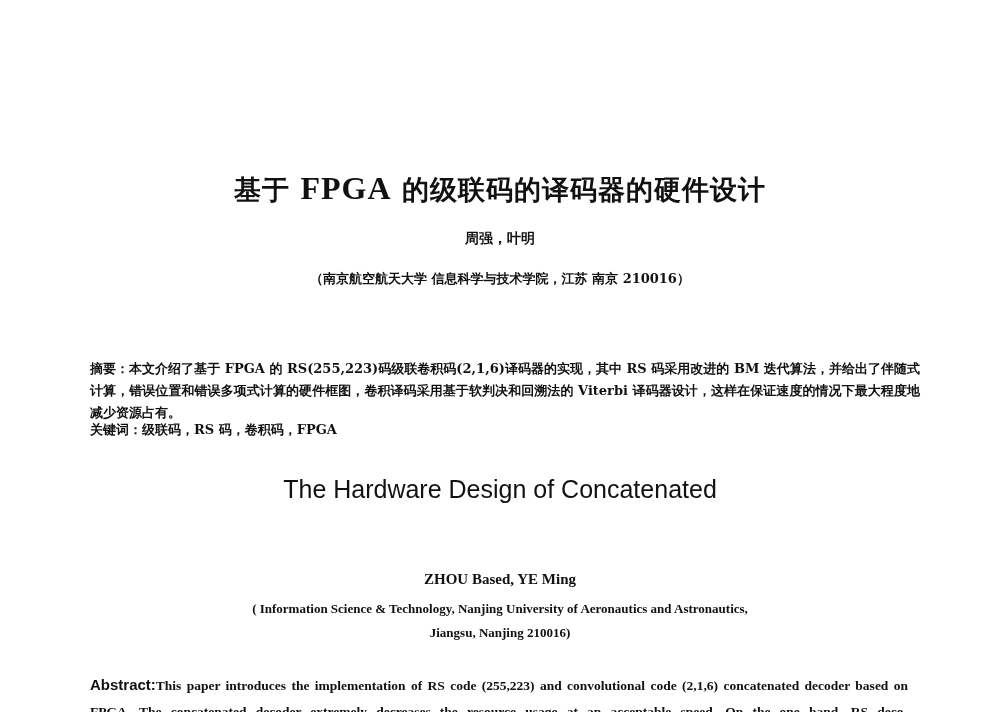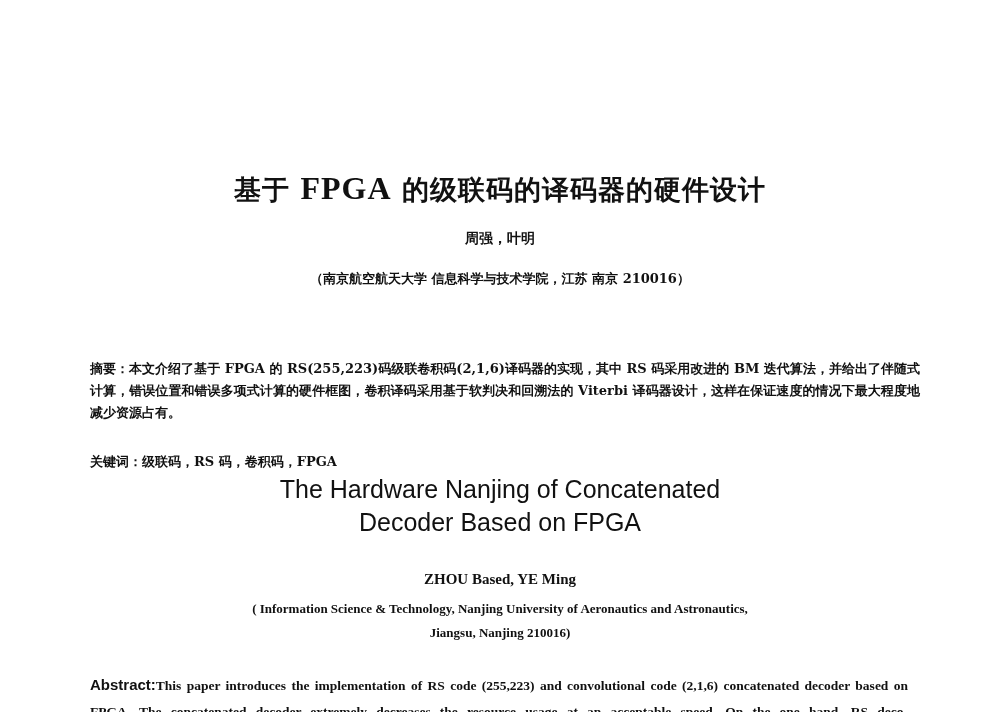--- a/index.html
+++ b/index.html
@@ -49,21 +49,21 @@
       left: 90px;
       width: 830px;
       font-size: 13px;
       font-weight: bold;
       line-height: 22px;
       font-family: "DejaVu Serif", serif;
       text-align: justify;
       margin-top: 40px;
     }
     #cn-abstract { top: 318px; }
-    #cn-keywords { top: 411px; }
+    #cn-keywords { top: 379px; }
     .label-strong { font-weight: 900; }
     #en-title {
       top: 473px;
       font-size: 25px;
       line-height: 33px;
       font-family: "Liberation Sans", "DejaVu Sans", sans-serif;
       font-weight: normal;
       color: #111;
     }
     #en-authors {
@@ -109,22 +109,21 @@
 
 <div class="abs cn-abstract" id="cn-abstract">
   <span class="label-strong">摘要：</span><span>本文介绍了基于 FPGA 的 RS(255,223)码级联卷积码(2,1,6)译码器的实现，其中 RS 码采用改进的 BM 迭代算法，并给出了伴随式计算，错误位置和错误多项式计算的硬件框图，卷积译码采用基于软判决和回溯法的 Viterbi 译码器设计，这样在保证速度的情况下最大程度地减少资源占有。</span>
 </div>
 
 <div class="abs cn-abstract" id="cn-keywords">
   <span class="label-strong">关键词：</span><span>级联码，RS 码，卷积码，FPGA</span>
 </div>
 
 <div class="abs center" id="en-title">
-  <div>The Hardware Nanjing of Concatenated</div>
-  <div>Decoder Based on FPGA</div>
+  <div>The Hardware Design of Concatenated</div>
 </div>
 
 <div class="abs center" id="en-authors">ZHOU Based, YE Ming</div>
 
 <div class="abs center" id="en-affil">
   <div>( Information Science &amp; Technology, Nanjing University of Aeronautics and Astronautics,</div>
   <div>Jiangsu, Nanjing 210016)</div>
 </div>
 
 <div class="abs" id="en-abstract">

